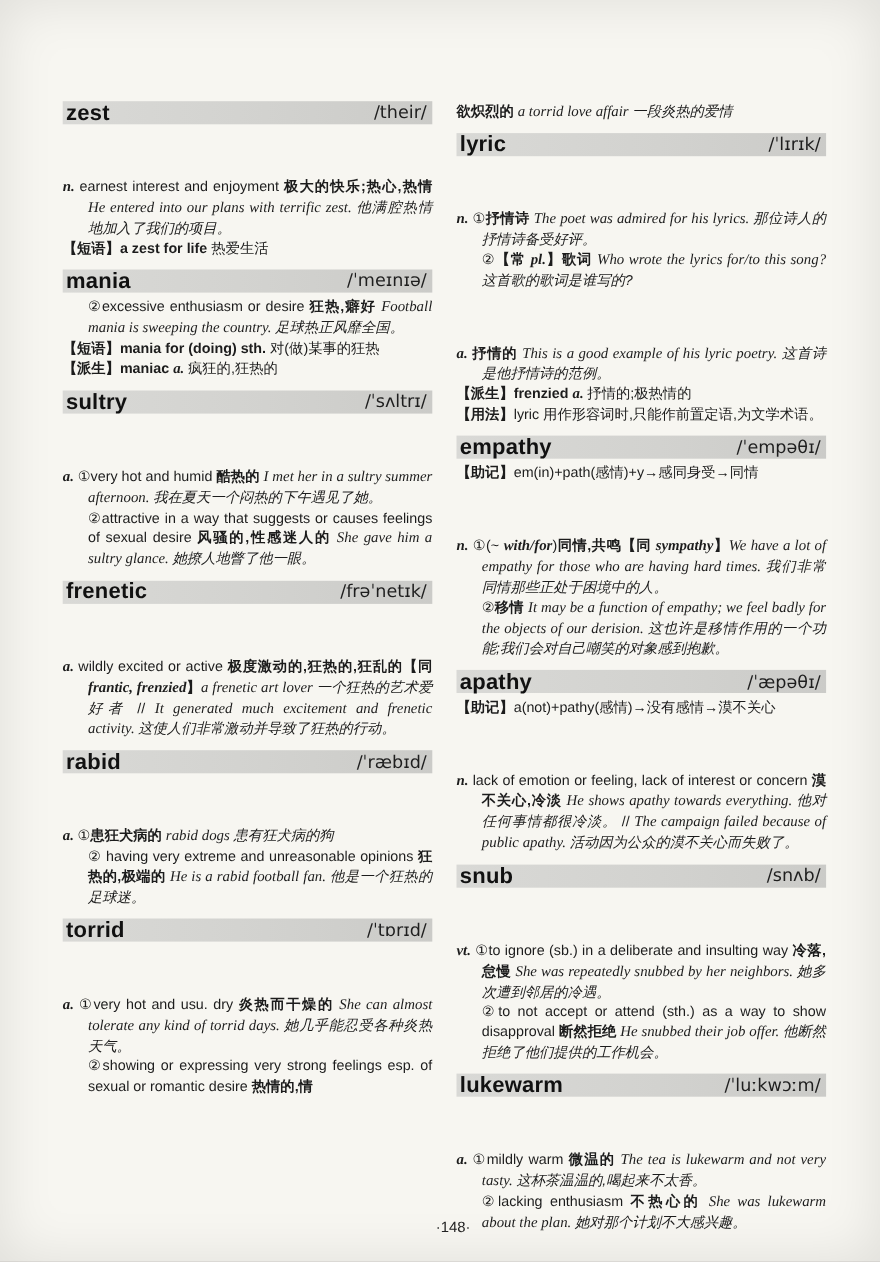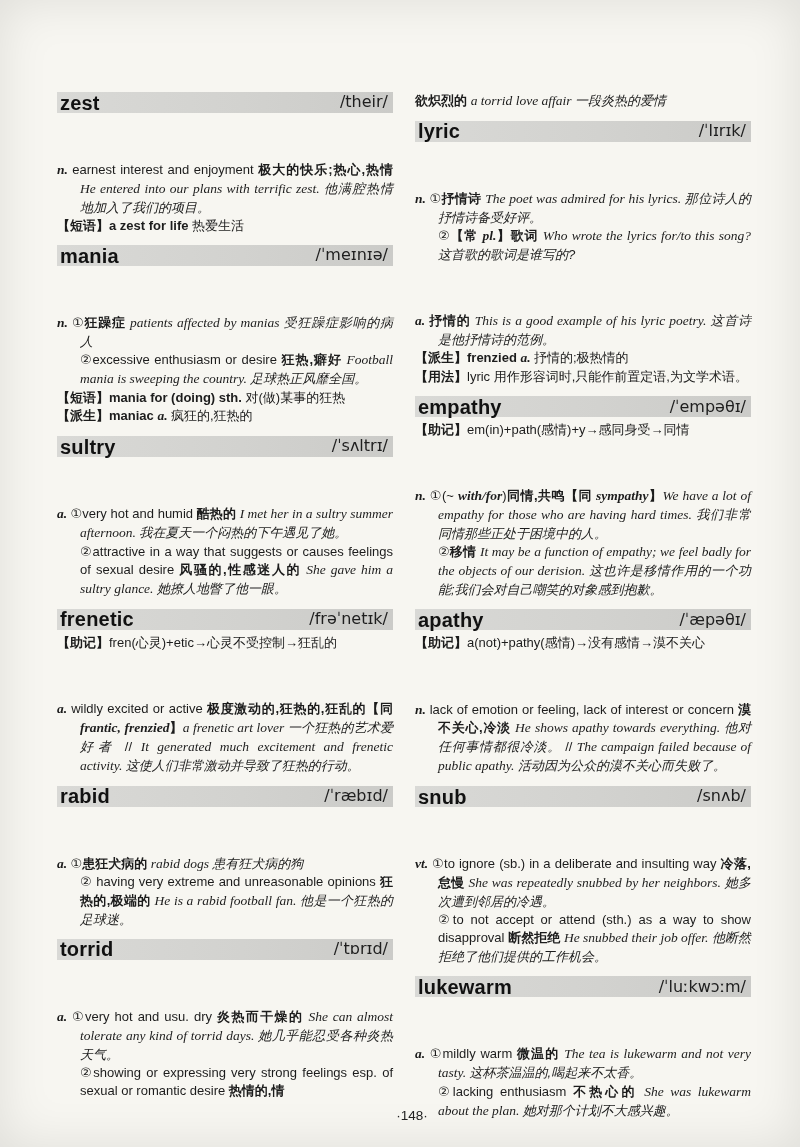--- a/index.html
+++ b/index.html
@@ -68,39 +68,37 @@
             <span class="ph">/their/</span>
           </div>
           <p class="block ind-hang"><span class="run-bi">n. </span><span class="run-p">earnest interest and enjoyment </span><span class="run-b">极大的快乐;热心,热情 </span><span class="run-i">He entered into our plans with terrific zest. </span><span class="run-zh">他满腔热情地加入了我们的项目。</span></p>
           <p class="block ind-flush"><span class="run-b">【短语】</span><span class="run-b">a zest for life </span><span class="run-p">热爱生活</span></p>
         </div>
         <div class="entry">
           <div class="hw-bar">
             <span class="hw">mania</span>
             <span class="ph">/ˈmeɪnɪə/</span>
           </div>
-          <p class="block ind-hang"><span class="run-bi">n. </span><span class="run-p">①</span><span class="run-b">狂躁症 </span><span class="run-i">patients affected by manias </span><span class="run-zh">受狂躁症影响的病人</span></p>
           <p class="block ind-indent"><span class="run-p">②excessive enthusiasm or desire </span><span class="run-b">狂热,癖好 </span><span class="run-i">Football mania is sweeping the country. </span><span class="run-zh">足球热正风靡全国。</span></p>
           <p class="block ind-flush"><span class="run-b">【短语】</span><span class="run-b">mania for (doing) sth. </span><span class="run-p">对(做)某事的狂热</span></p>
           <p class="block ind-flush"><span class="run-b">【派生】</span><span class="run-b">maniac </span><span class="run-bi">a. </span><span class="run-p">疯狂的,狂热的</span></p>
         </div>
         <div class="entry">
           <div class="hw-bar">
             <span class="hw">sultry</span>
             <span class="ph">/ˈsʌltrɪ/</span>
           </div>
           <p class="block ind-hang"><span class="run-bi">a. </span><span class="run-p">①very hot and humid </span><span class="run-b">酷热的 </span><span class="run-i">I met her in a sultry summer afternoon. </span><span class="run-zh">我在夏天一个闷热的下午遇见了她。</span></p>
           <p class="block ind-indent"><span class="run-p">②attractive in a way that suggests or causes feelings of sexual desire </span><span class="run-b">风骚的,性感迷人的 </span><span class="run-i">She gave him a sultry glance. </span><span class="run-zh">她撩人地瞥了他一眼。</span></p>
         </div>
         <div class="entry">
           <div class="hw-bar">
             <span class="hw">frenetic</span>
             <span class="ph">/frəˈnetɪk/</span>
           </div>
-          <p class="block ind-flush"><span class="run-b">【助记】</span><span class="run-p">fren(心灵)+etic→心灵不受控制→狂乱的</span></p>
           <p class="block ind-hang"><span class="run-bi">a. </span><span class="run-p">wildly excited or active </span><span class="run-b">极度激动的,狂热的,狂乱的</span><span class="run-b">【同 </span><span class="run-bi">frantic, frenzied</span><span class="run-b">】</span><span class="run-i">a frenetic art lover </span><span class="run-zh">一个狂热的艺术爱好者 </span><span class="run-p">// </span><span class="run-i">It generated much excitement and frenetic activity. </span><span class="run-zh">这使人们非常激动并导致了狂热的行动。</span></p>
         </div>
         <div class="entry">
           <div class="hw-bar">
             <span class="hw">rabid</span>
             <span class="ph">/ˈræbɪd/</span>
           </div>
           <p class="block ind-hang"><span class="run-bi">a. </span><span class="run-p">①</span><span class="run-b">患狂犬病的 </span><span class="run-i">rabid dogs </span><span class="run-zh">患有狂犬病的狗</span></p>
           <p class="block ind-indent"><span class="run-p">② having very extreme and unreasonable opinions </span><span class="run-b">狂热的,极端的 </span><span class="run-i">He is a rabid football fan. </span><span class="run-zh">他是一个狂热的足球迷。</span></p>
         </div>

